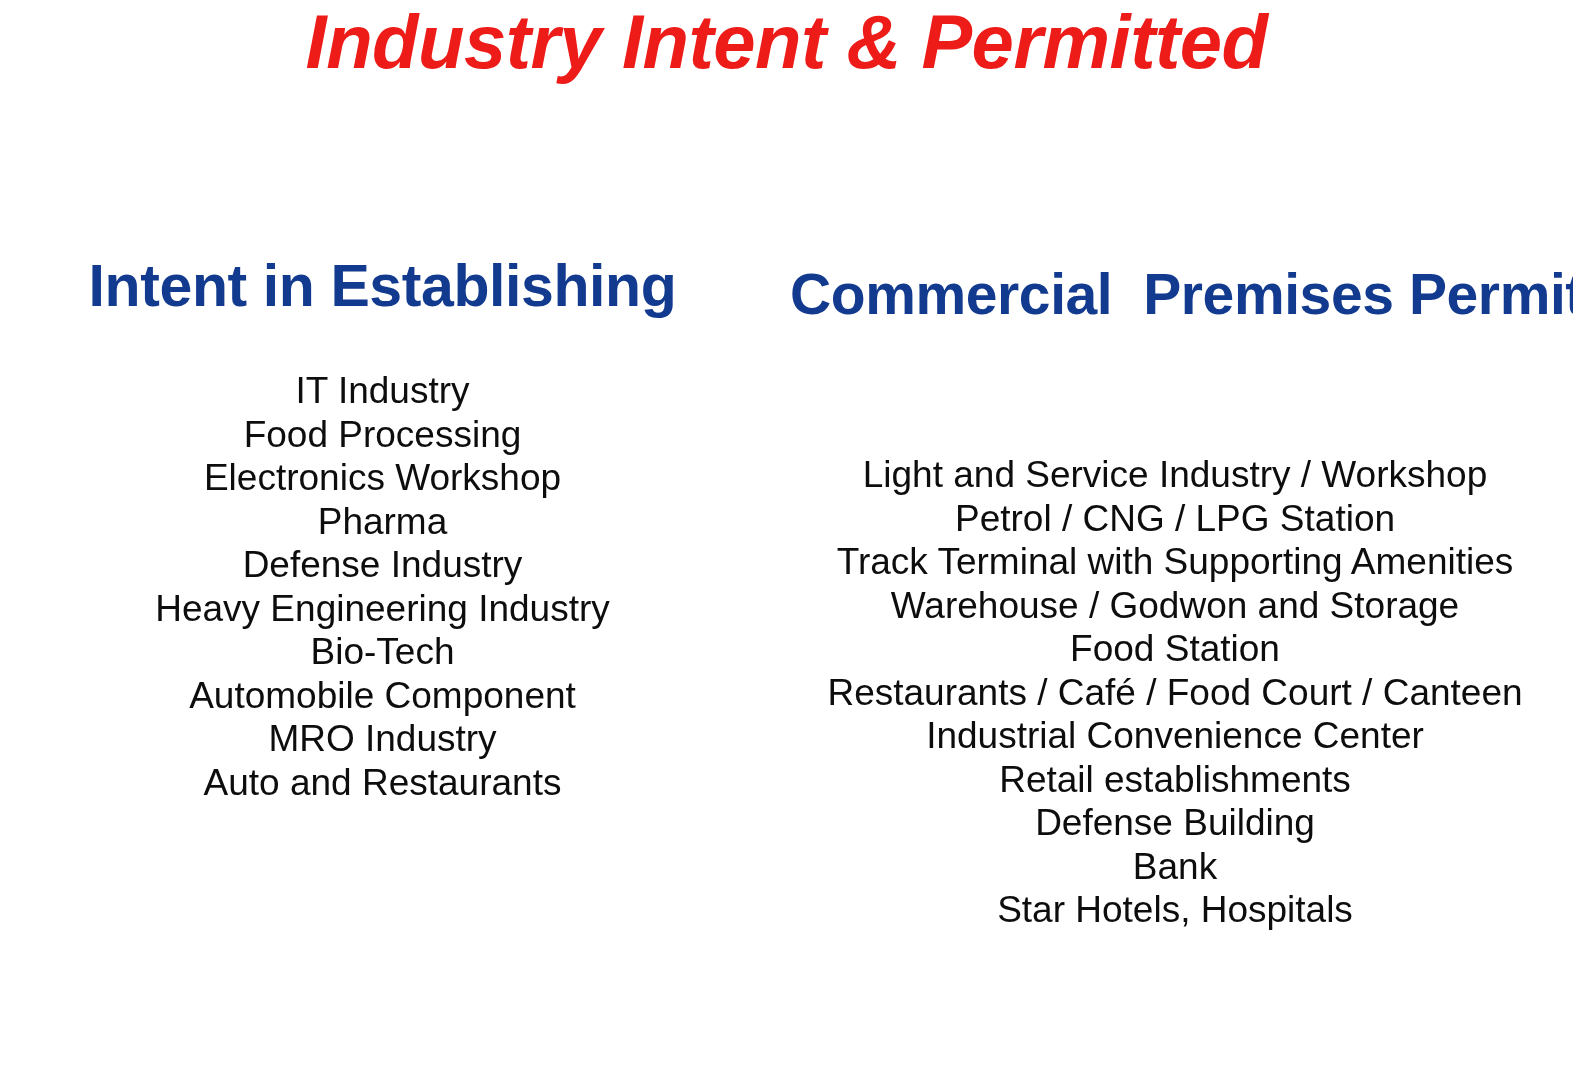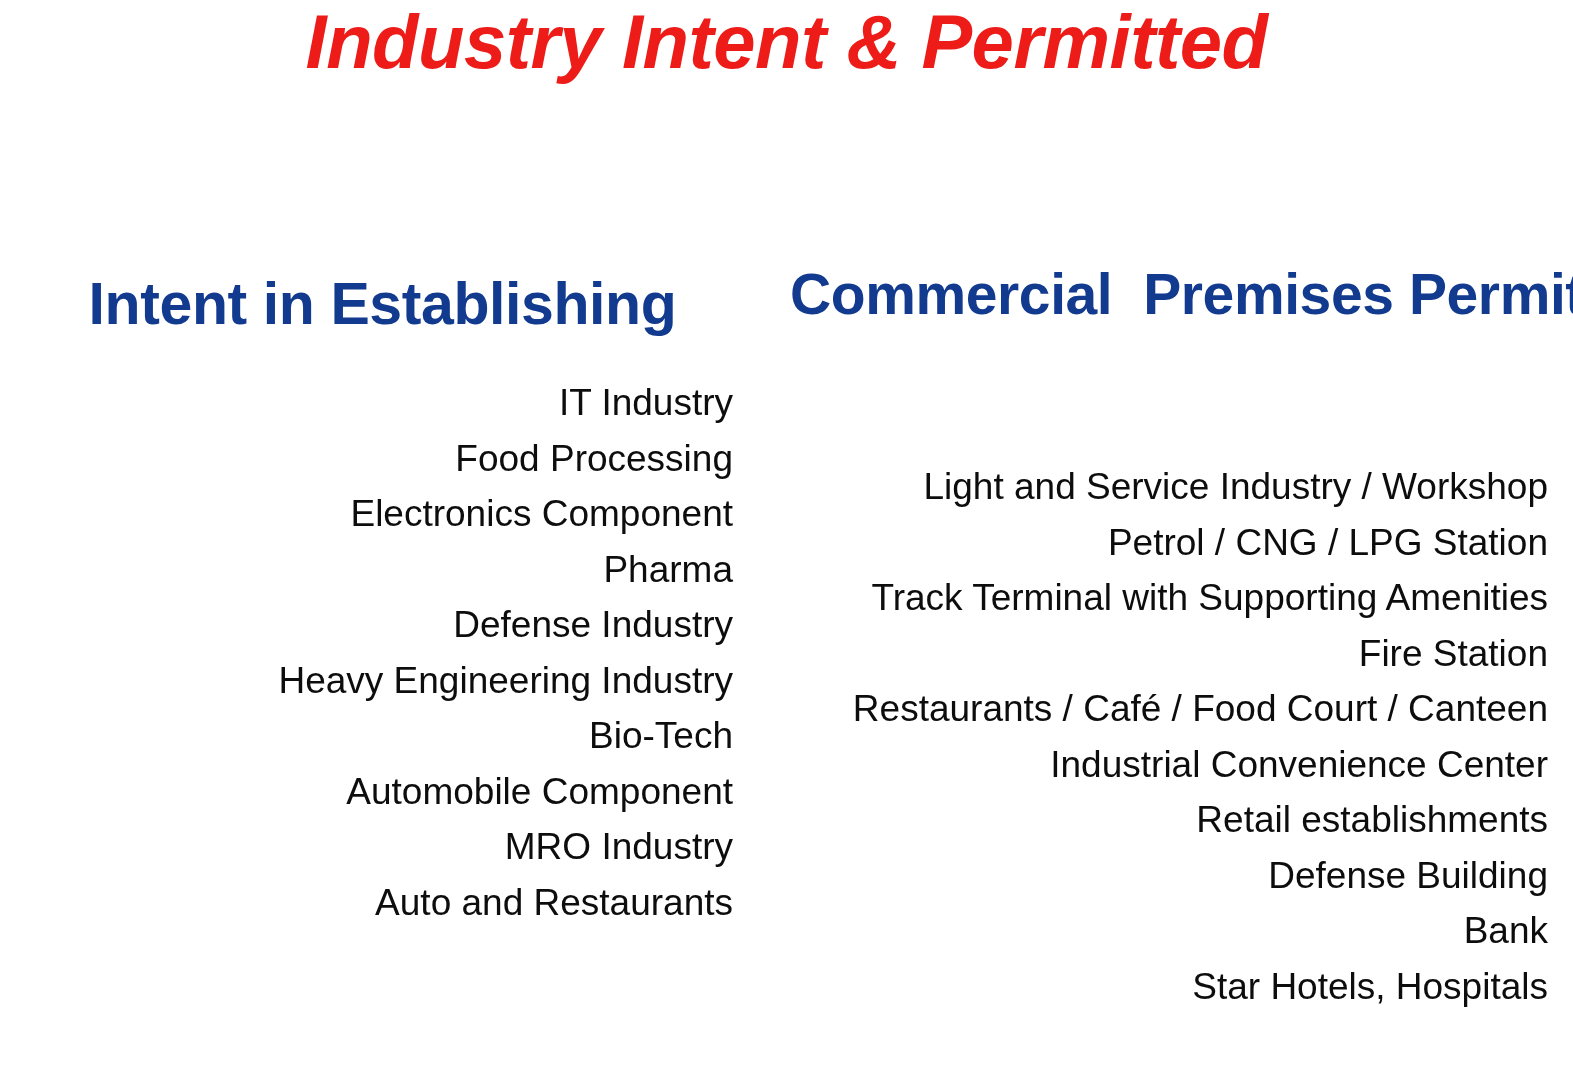--- a/index.html
+++ b/index.html
@@ -71,21 +71,21 @@
     font-family: "Liberation Sans", sans-serif;
     font-weight: bold;
     font-size: 59px;
     line-height: 1.07;
     letter-spacing: -0.4px;
     color: #123a8e;
     white-space: pre;
   }
 
   .column-left .col-heading {
-    top: 273px;
+    top: 255px;
     text-align: center;
   }
 
   .column-right .col-heading {
     top: 263px;
     font-size: 57px;
     line-height: 1.1;
   }
 
   .col-list {
@@ -106,57 +106,57 @@
   .column-left .col-list {
     top: 369px;
   }
 
   .column-right .col-list {
     top: 453px;
   }
 
   .col-list li {
     display: block;
-    margin: 12px;
+    margin: 0;
     padding: 0;
-    text-align: right;
   }
 </style>
 </head>
 <body>
 
 <div id="slide">
 
   <div class="slide-title">Industry Intent &amp; Permitted</div>
 
   <div class="columns">
 
     <div class="column column-left">
       <div class="col-heading">Intent in Establishing</div>
       <ul class="col-list">
         <li>IT Industry</li>
         <li>Food Processing</li>
-        <li>Electronics Component</li>
+        <li>Electronics Workshop</li>
         <li>Pharma</li>
         <li>Defense Industry</li>
         <li>Heavy Engineering Industry</li>
         <li>Bio-Tech</li>
         <li>Automobile Component</li>
         <li>MRO Industry</li>
         <li>Auto and Restaurants</li>
       </ul>
     </div>
 
     <div class="column column-right">
       <div class="col-heading">Commercial  Premises Permitted</div>
       <ul class="col-list">
         <li>Light and Service Industry / Workshop</li>
         <li>Petrol / CNG / LPG Station</li>
         <li>Track Terminal with Supporting Amenities</li>
-        <li>Fire Station</li>
+        <li>Warehouse / Godwon and Storage</li>
+        <li>Food Station</li>
         <li>Restaurants / Café / Food Court / Canteen</li>
         <li>Industrial Convenience Center</li>
         <li>Retail establishments</li>
         <li>Defense Building</li>
         <li>Bank</li>
         <li>Star Hotels, Hospitals</li>
       </ul>
     </div>
 
   </div>

